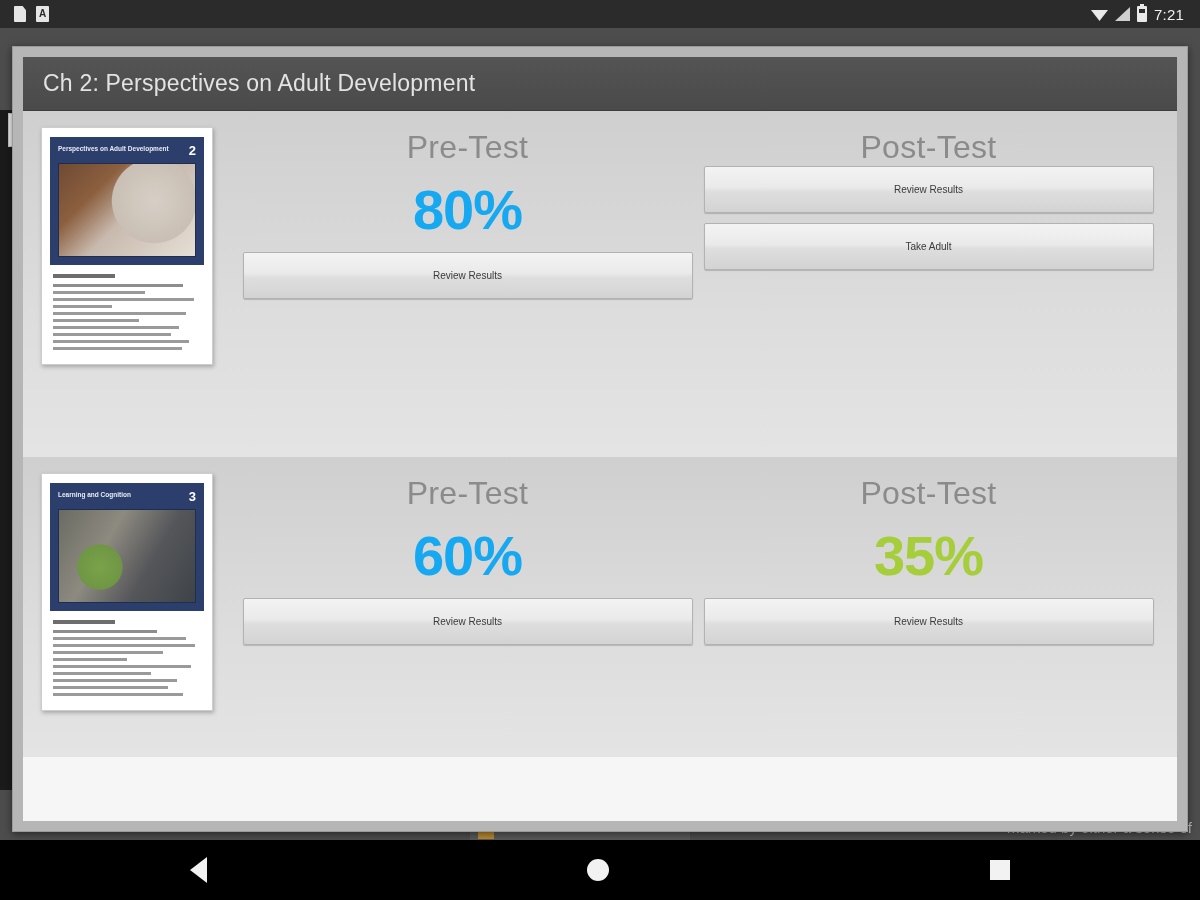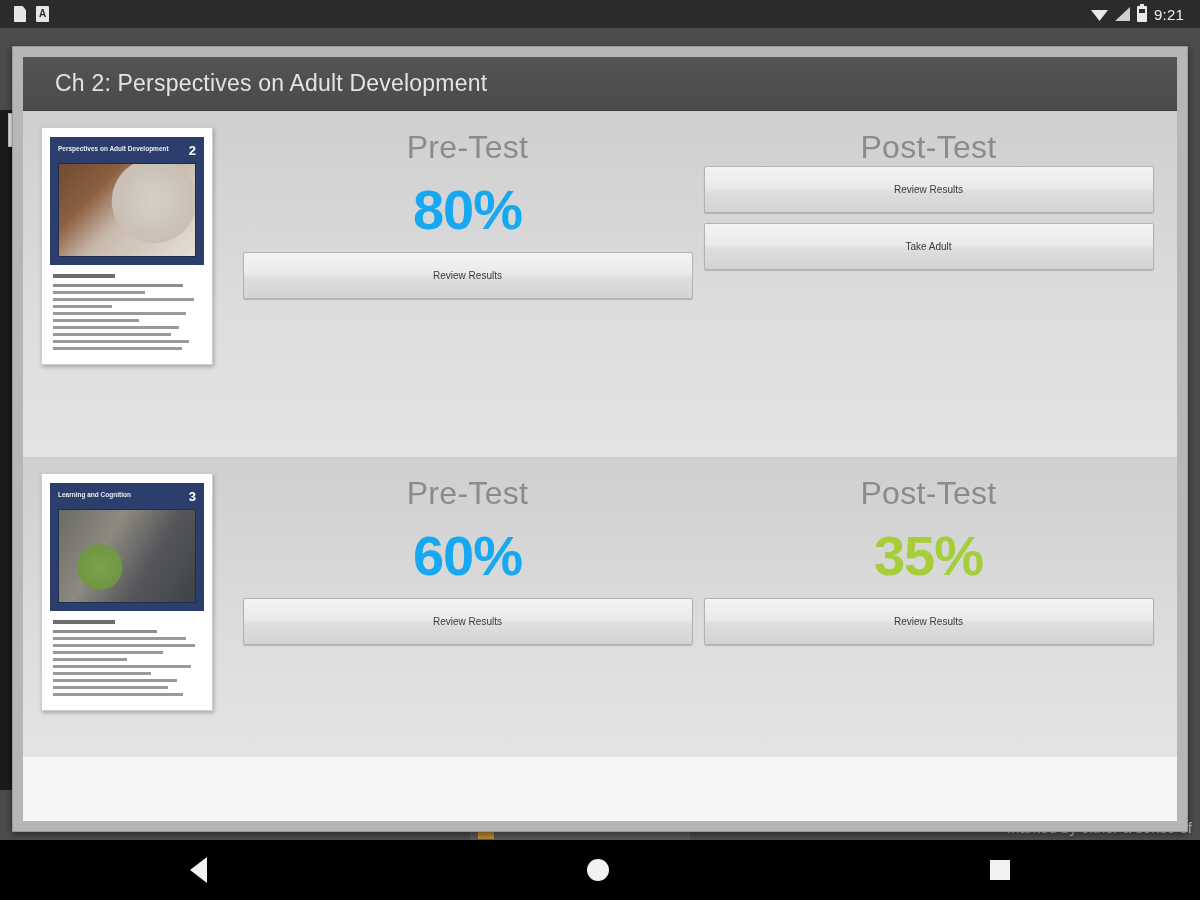--- a/index.html
+++ b/index.html
@@ -95,21 +95,21 @@
     background: #f6f6f6;
     overflow: hidden;
   }
 
   
   .chapter-header {
     height: 54px;
     background: linear-gradient(to bottom, #545454 0%, #4a4a4a 100%);
     border-bottom: 1px solid #3d3d3d;
     display: flex; align-items: center;
-    padding-left: 32px;
+    padding-left: 20px;
   }
   .chapter-title {
     color: #e3e3e3; font-size: 23px; letter-spacing: .2px;
   }
   .chapter-body {
     background: linear-gradient(to bottom, #cfcfcf 0%, #dcdcdc 55%, #e4e4e4 100%);
     display: flex;
     padding: 12px 18px 18px 18px;
     position: relative;
   }
@@ -206,21 +206,21 @@
 
 <div class="statusbar">
   <div class="sb-left">
     <div class="icon-doc"></div>
     <div class="icon-alpha">A</div>
   </div>
   <div class="sb-right">
     <div class="icon-wifi"></div>
     <div class="icon-signal"></div>
     <div class="icon-battery"></div>
-    <div class="sb-time">9:21</div>
+    <div class="sb-time">7:21</div>
   </div>
 </div>
 
 <div class="scrim">
   <div class="bg-left-panel"></div>
   <div class="bg-search-chip">Se</div>
   <div class="bg-page-strip"></div>
   <div class="bg-page-tab"></div>
   <div class="bg-book-text">marked by either a sense of</div>
 </div>

